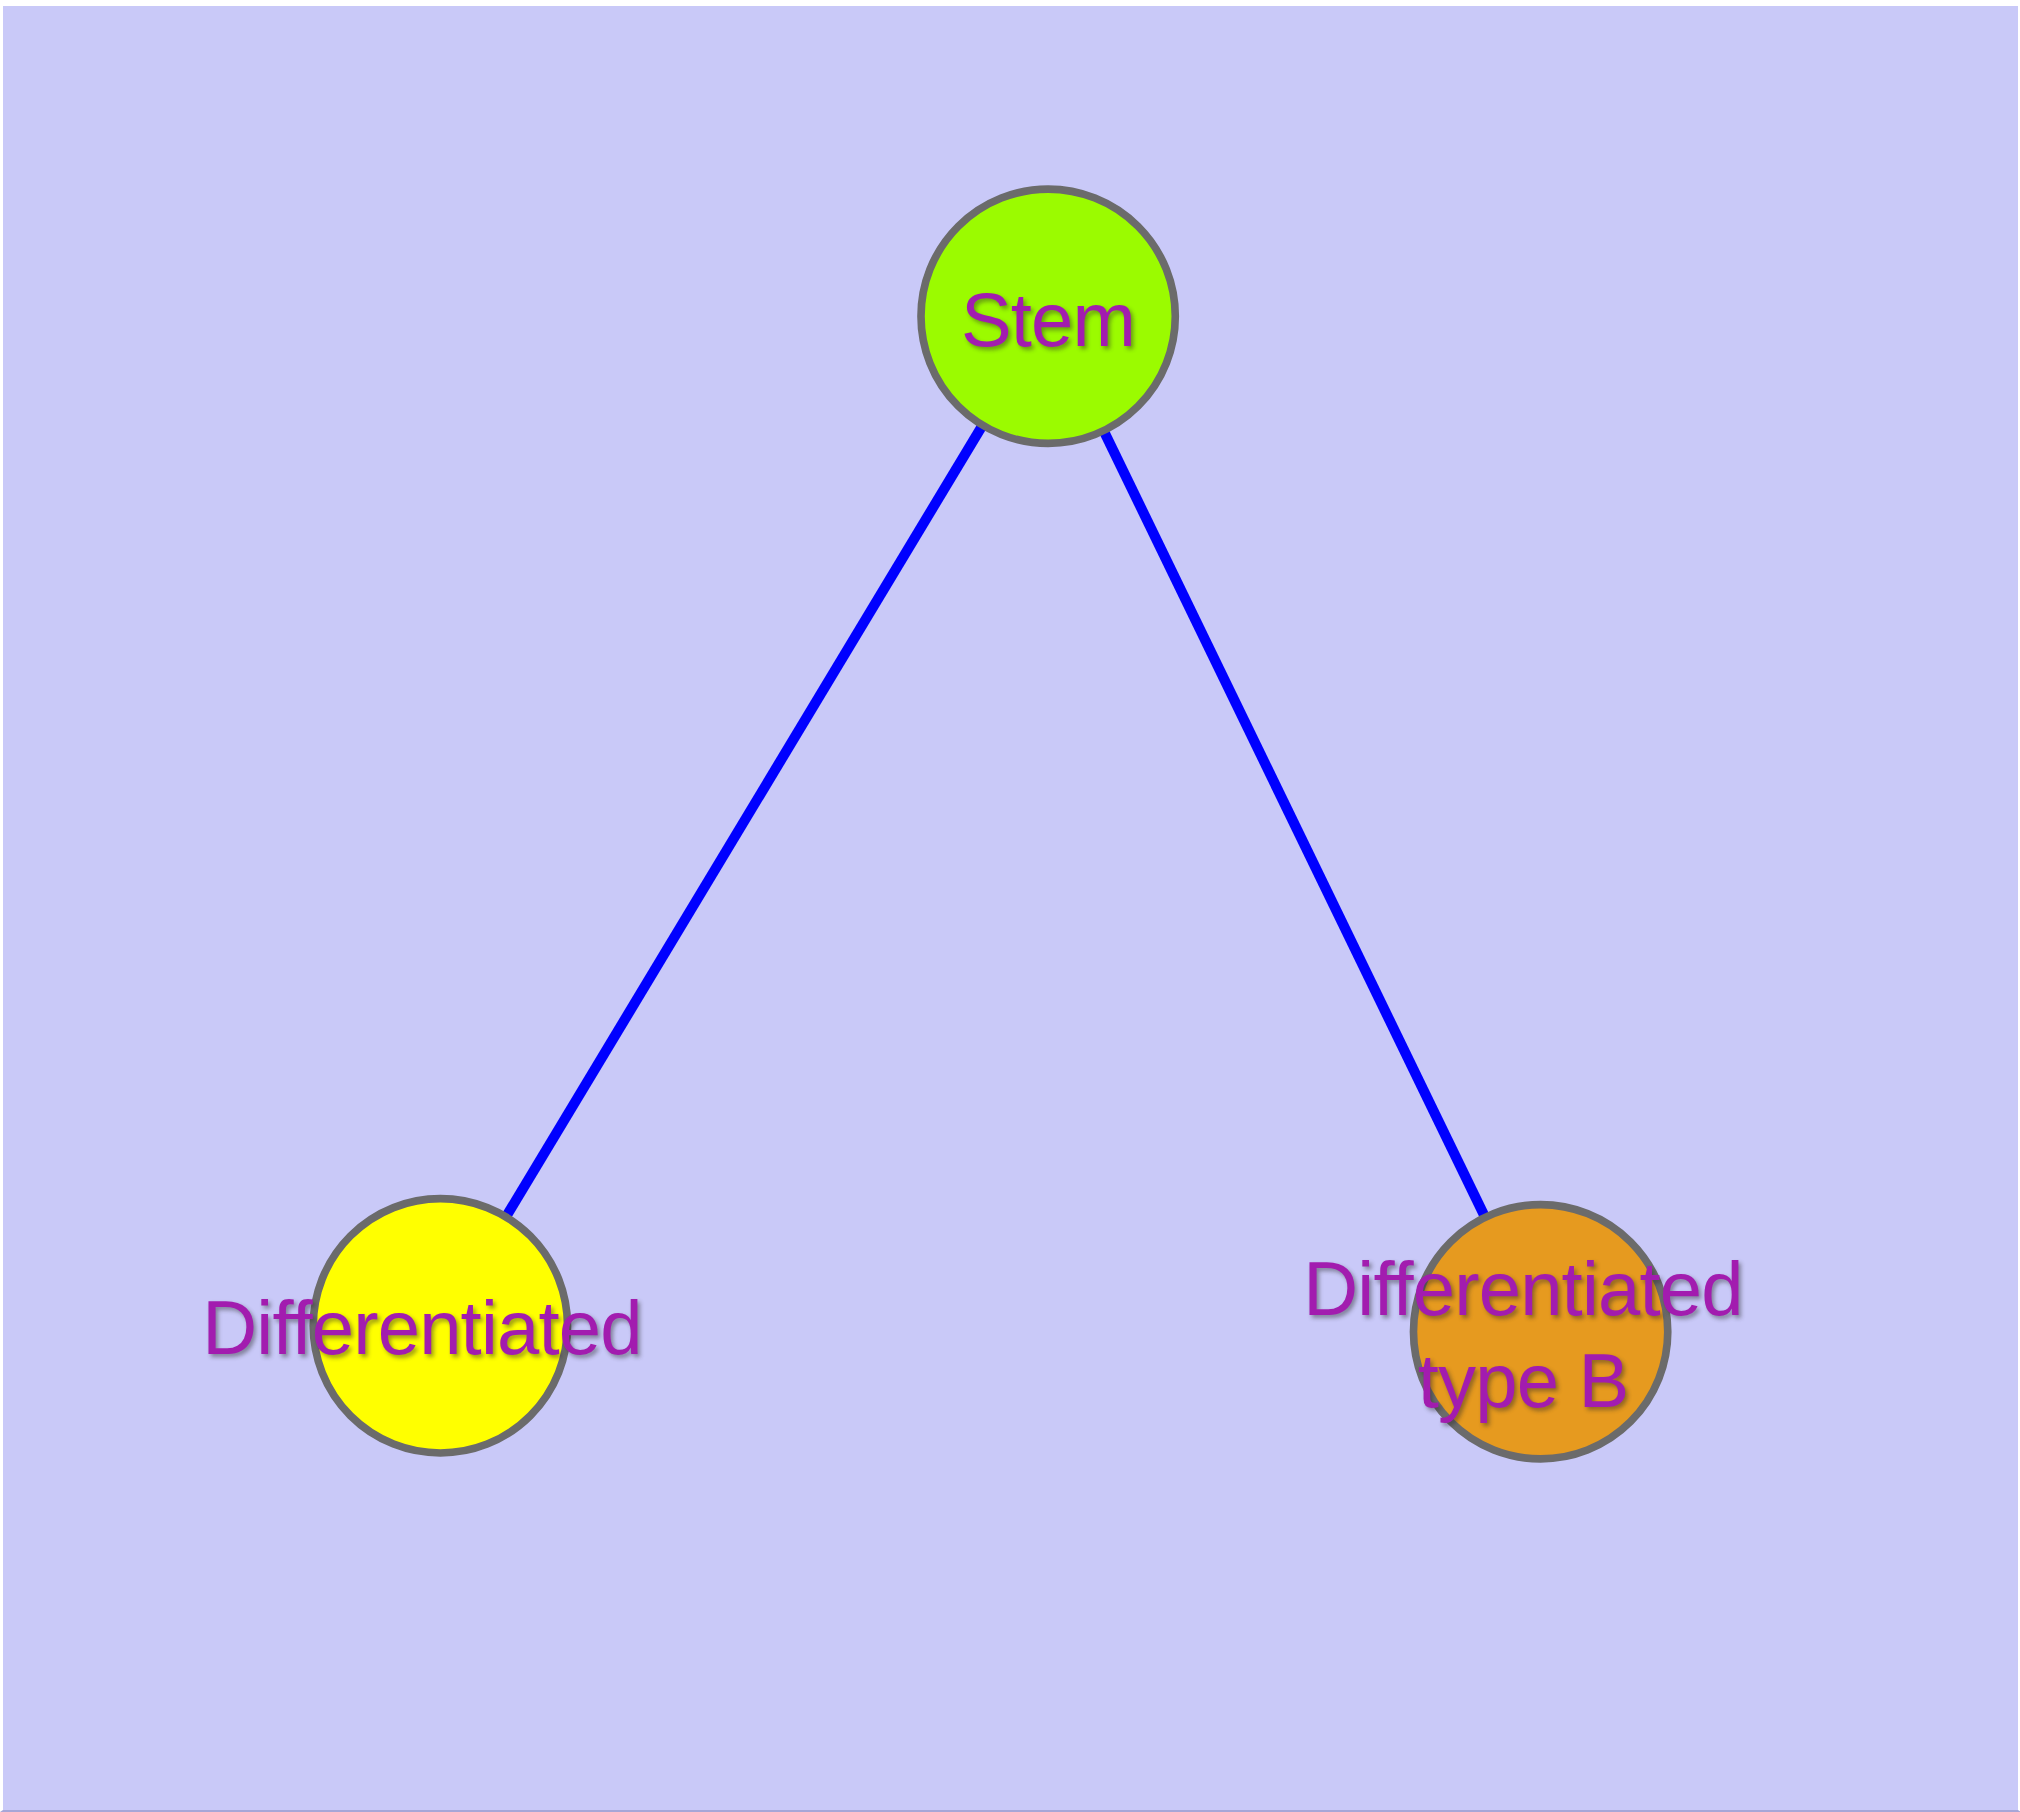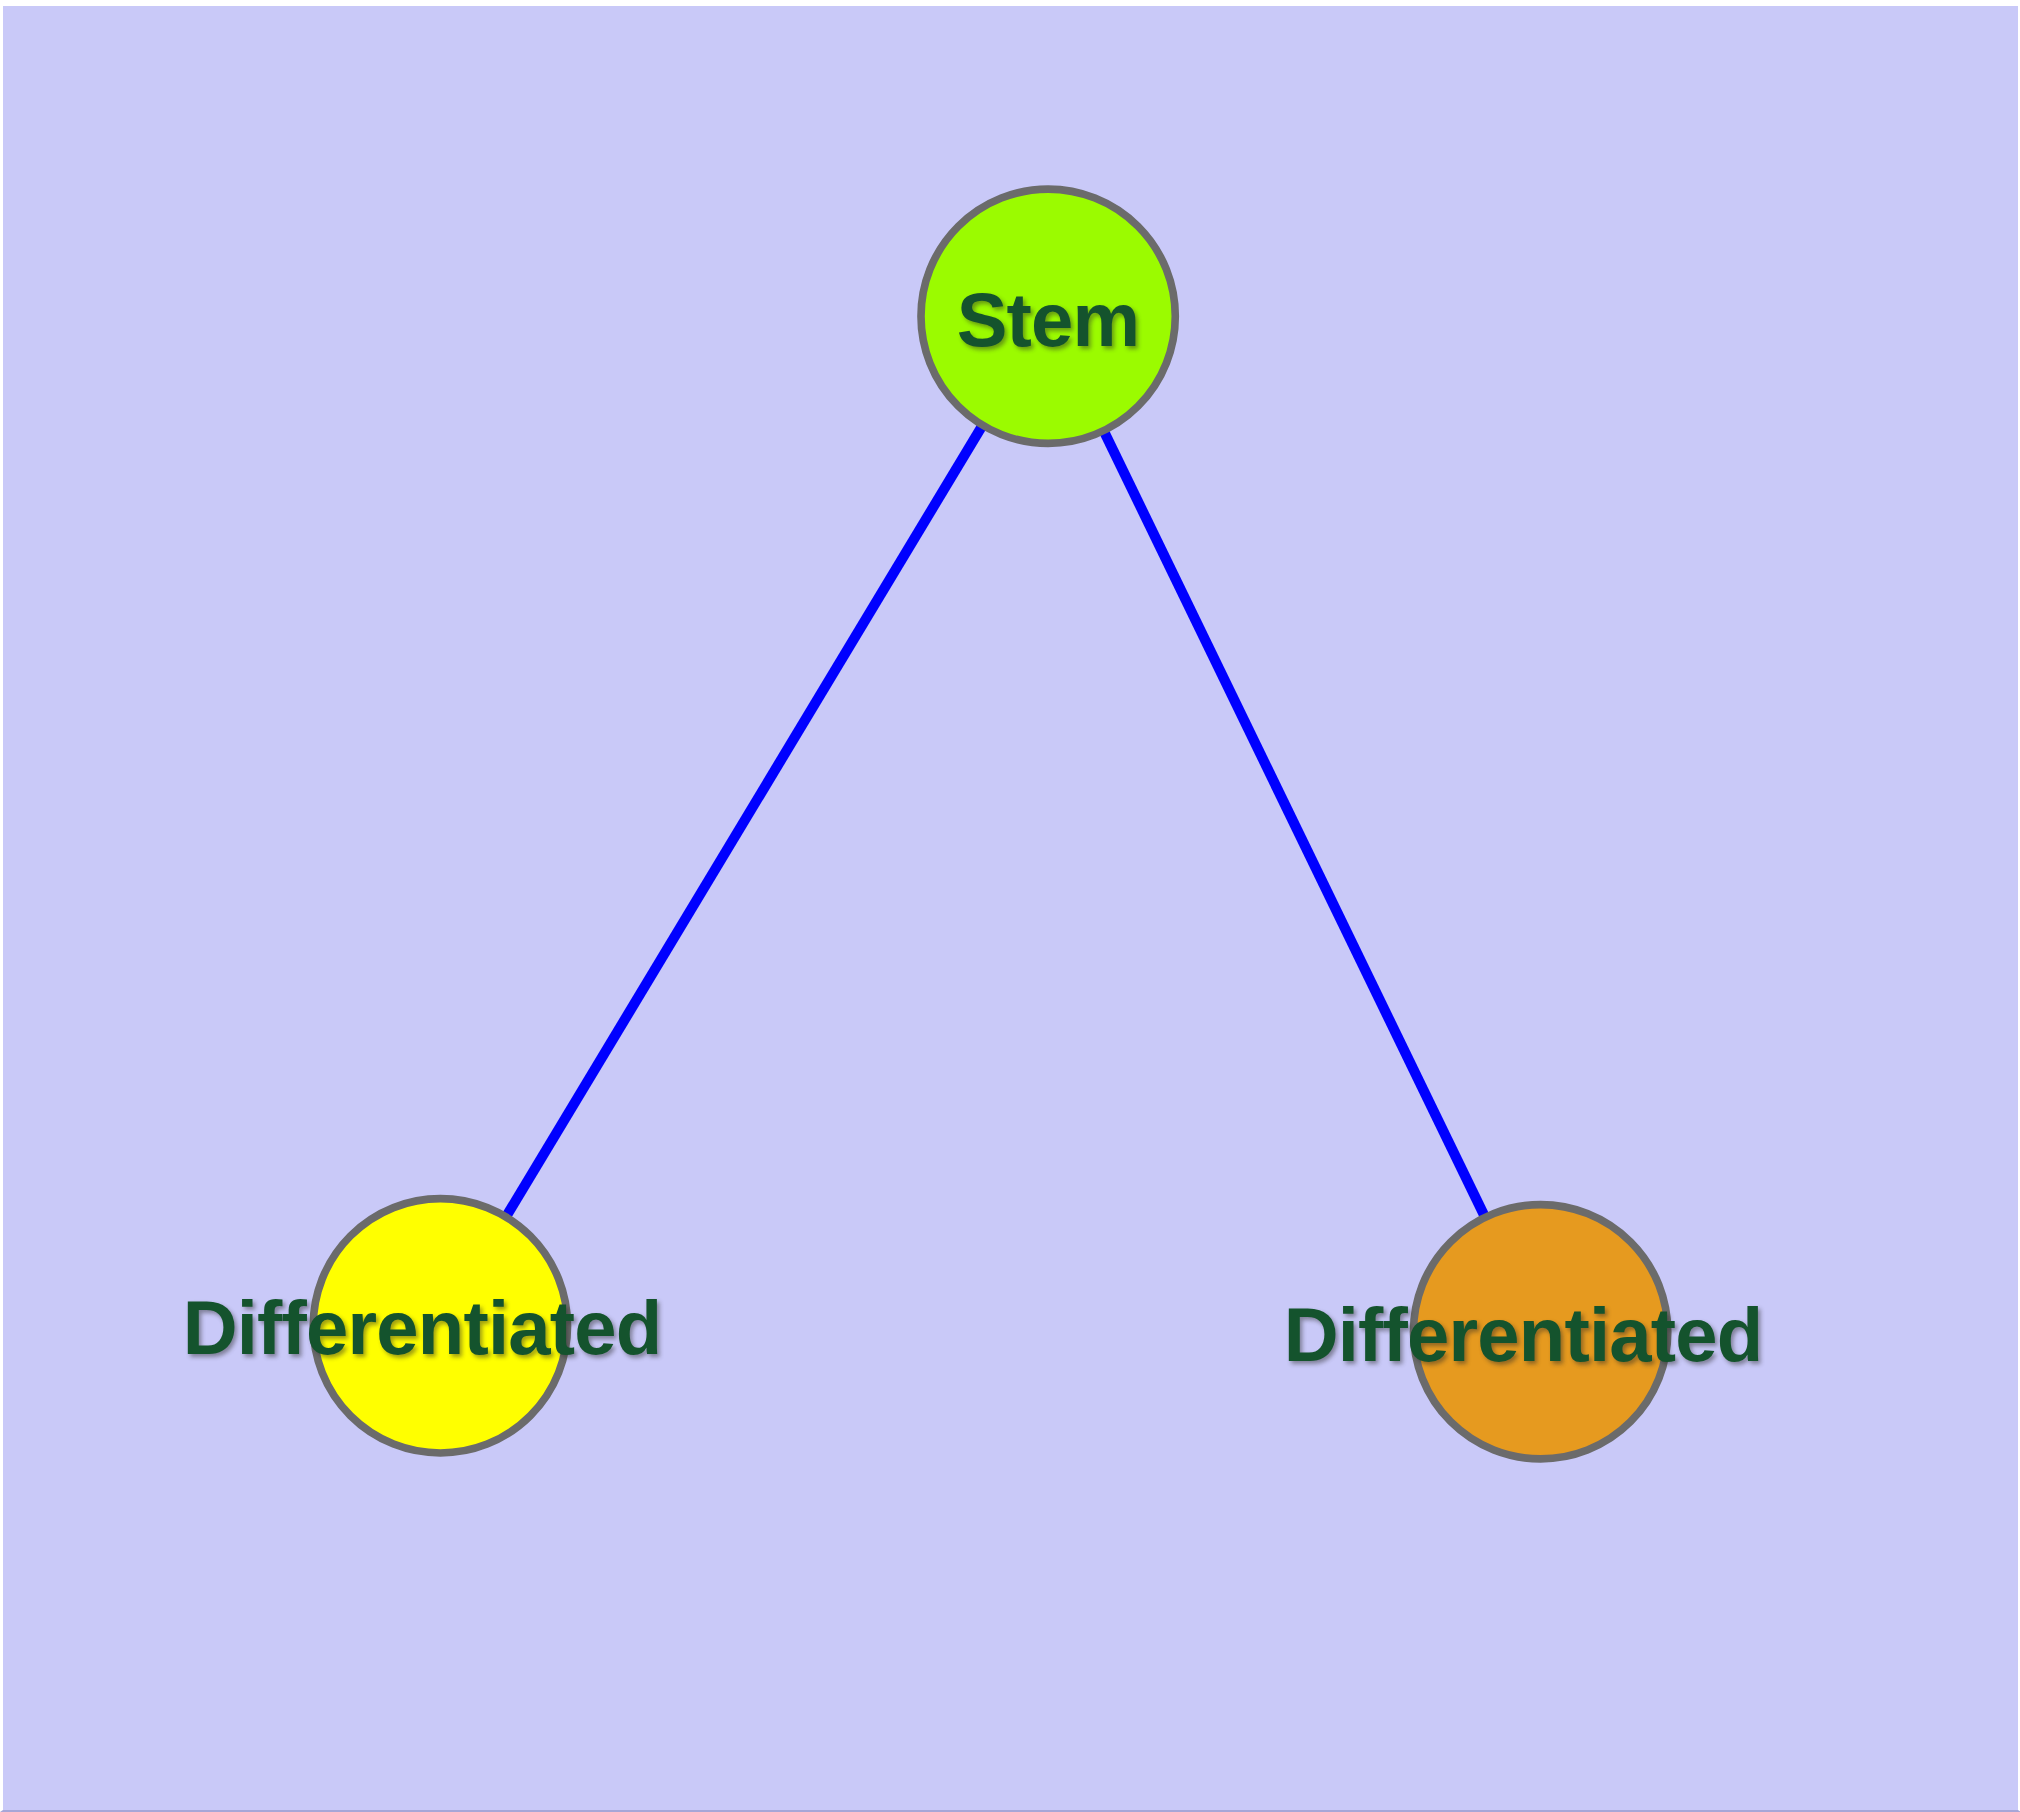--- a/index.html
+++ b/index.html
@@ -25,22 +25,22 @@
   .graph-svg {
     position: absolute;
     left: 0;
     top: 0;
     width: 2014px;
     height: 1803px;
   }
   .node-label {
     position: absolute;
     transform: translate(-50%, -50%);
-    color: #14532d;
-    font-weight: bold;
+    color: #a21caf;
+    font-weight: normal;
     font-size: 76px;
     line-height: 92px;
     text-align: center;
     white-space: nowrap;
     letter-spacing: -0.8px;
     text-shadow: 2.5px 3.4px 4.2px rgba(40, 40, 40, 0.45);
     pointer-events: none;
   }
   .label-line { display: block; }
   .lbl-stem  { left: 1045px; top: 314px;  }
@@ -63,16 +63,17 @@
   </svg>
 
   <div class="node-label lbl-stem">Stem</div>
 
   <div class="node-label lbl-typea">
     <span class="label-line">Differentiated</span>
   </div>
 
   <div class="node-label lbl-typeb">
     <span class="label-line">Differentiated</span>
+    <span class="label-line">type B</span>
   </div>
 
 </div>
 
 
 </body></html>

